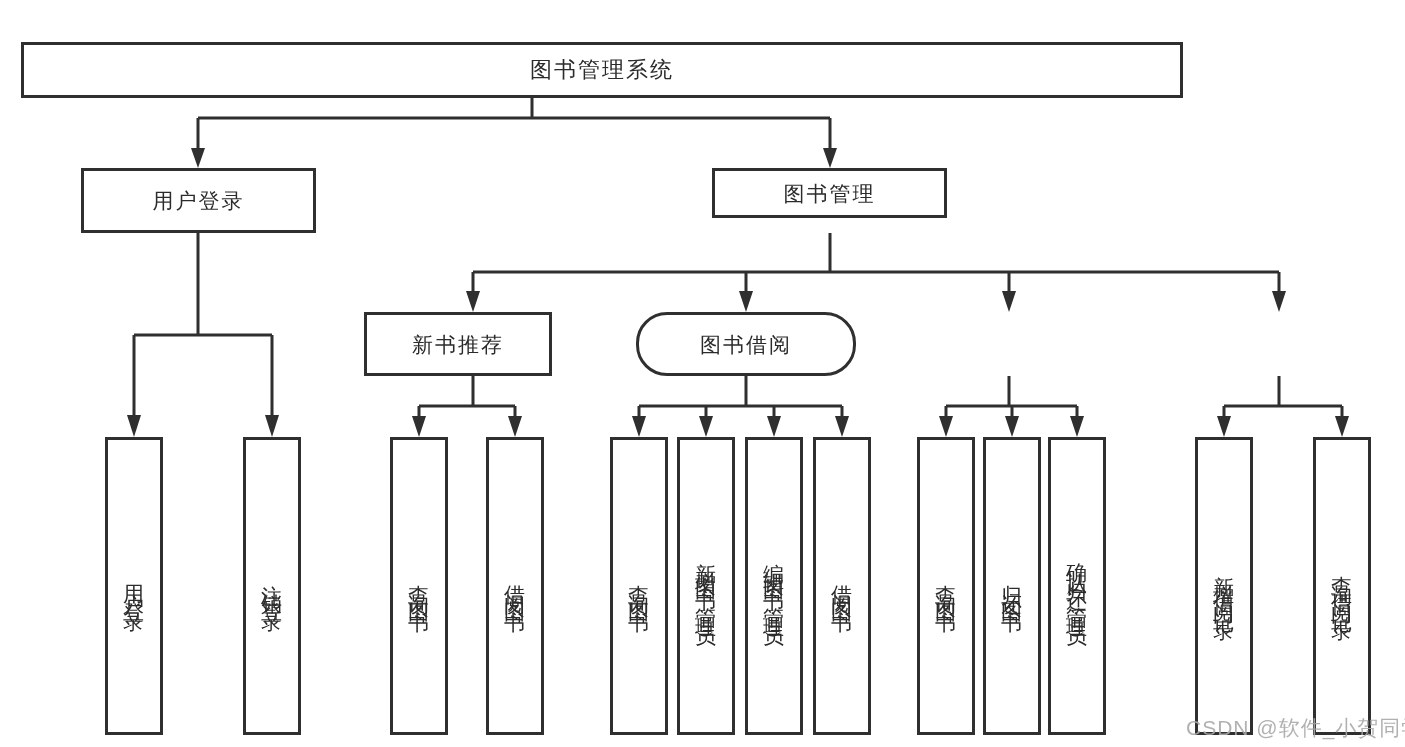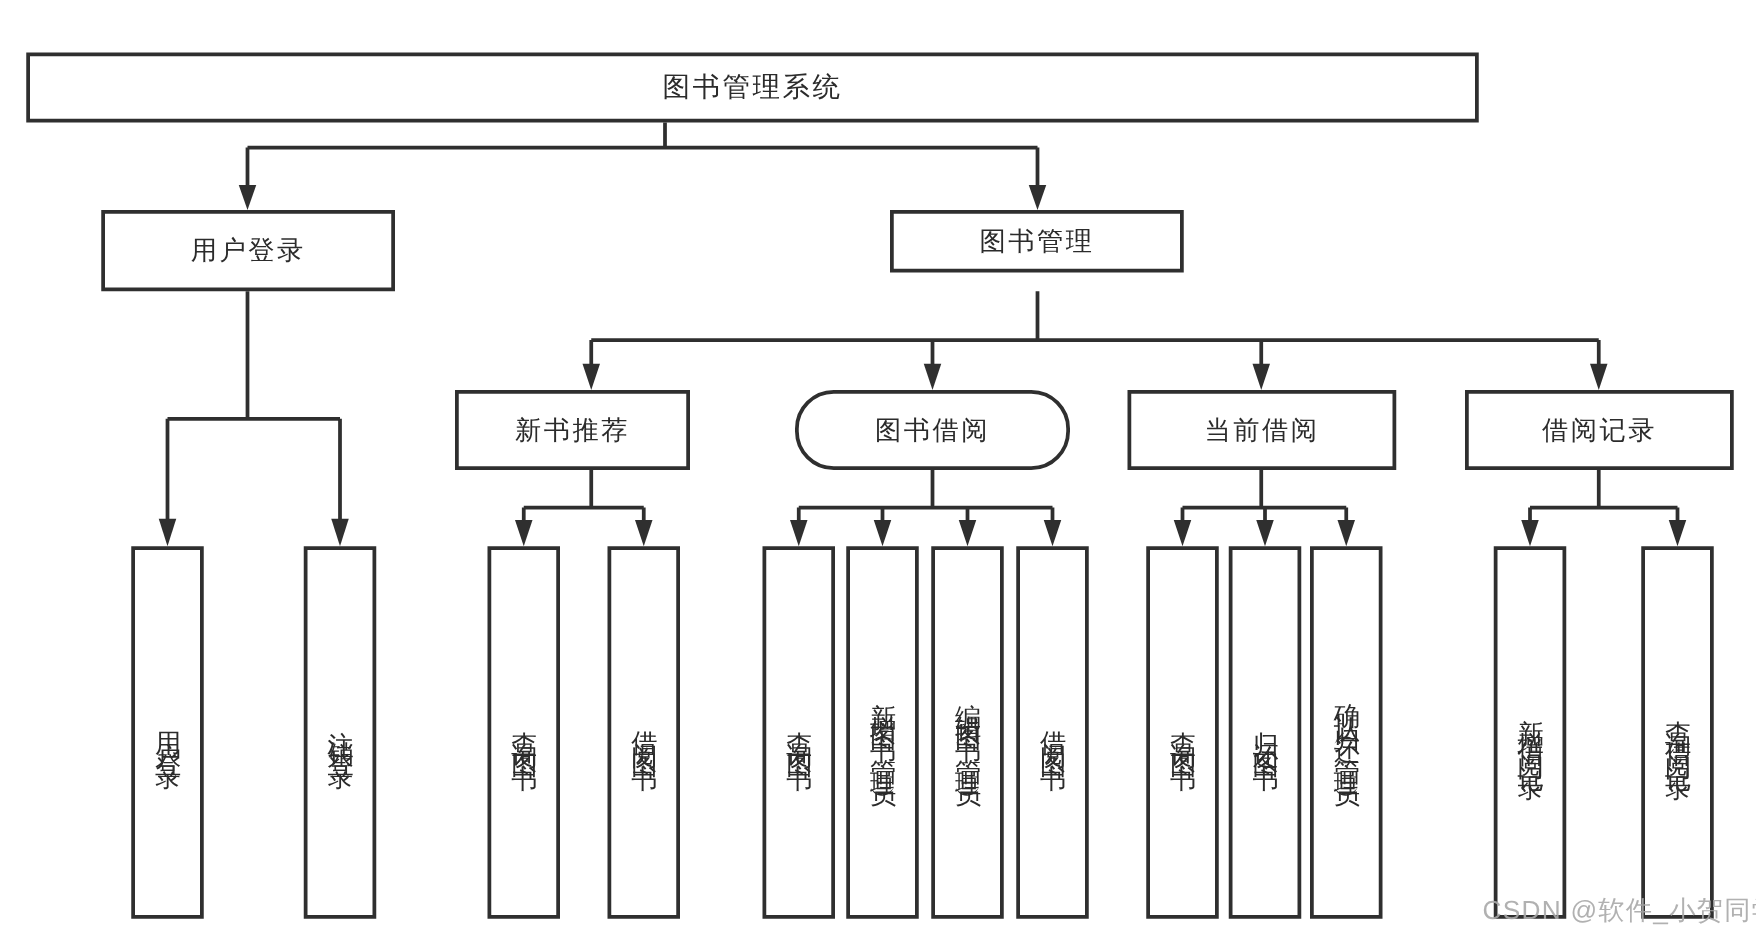--- a/index.html
+++ b/index.html
@@ -107,26 +107,20 @@
   <div class="node h" style="left:712px; top:168px; width:235px; height:50px;">
     <span>图书管理</span>
   </div>
 
   <div class="node h" style="left:364px; top:312px; width:188px; height:64px;">
     <span>新书推荐</span>
   </div>
   <div class="node h" style="left:636px; top:312px; width:220px; height:64px;border-radius:31px;">
     <span>图书借阅</span>
   </div>
-  <div class="node h" style="left:902px; top:312px; width:215px; height:64px;">
-    <span>当前借阅</span>
-  </div>
-  <div class="node h" style="left:1172px; top:312px; width:215px; height:64px;">
-    <span>借阅记录</span>
-  </div>
 
   <div class="node leaf" style="left:105px; top:437px; width:58px; height:298px;">
     <span class="vtext">用户登录</span>
   </div>
   <div class="node leaf" style="left:243px; top:437px; width:58px; height:298px;">
     <span class="vtext">注销登录</span>
   </div>
 
   <div class="node leaf" style="left:390px; top:437px; width:58px; height:298px;">
     <span class="vtext">查询图书</span>

